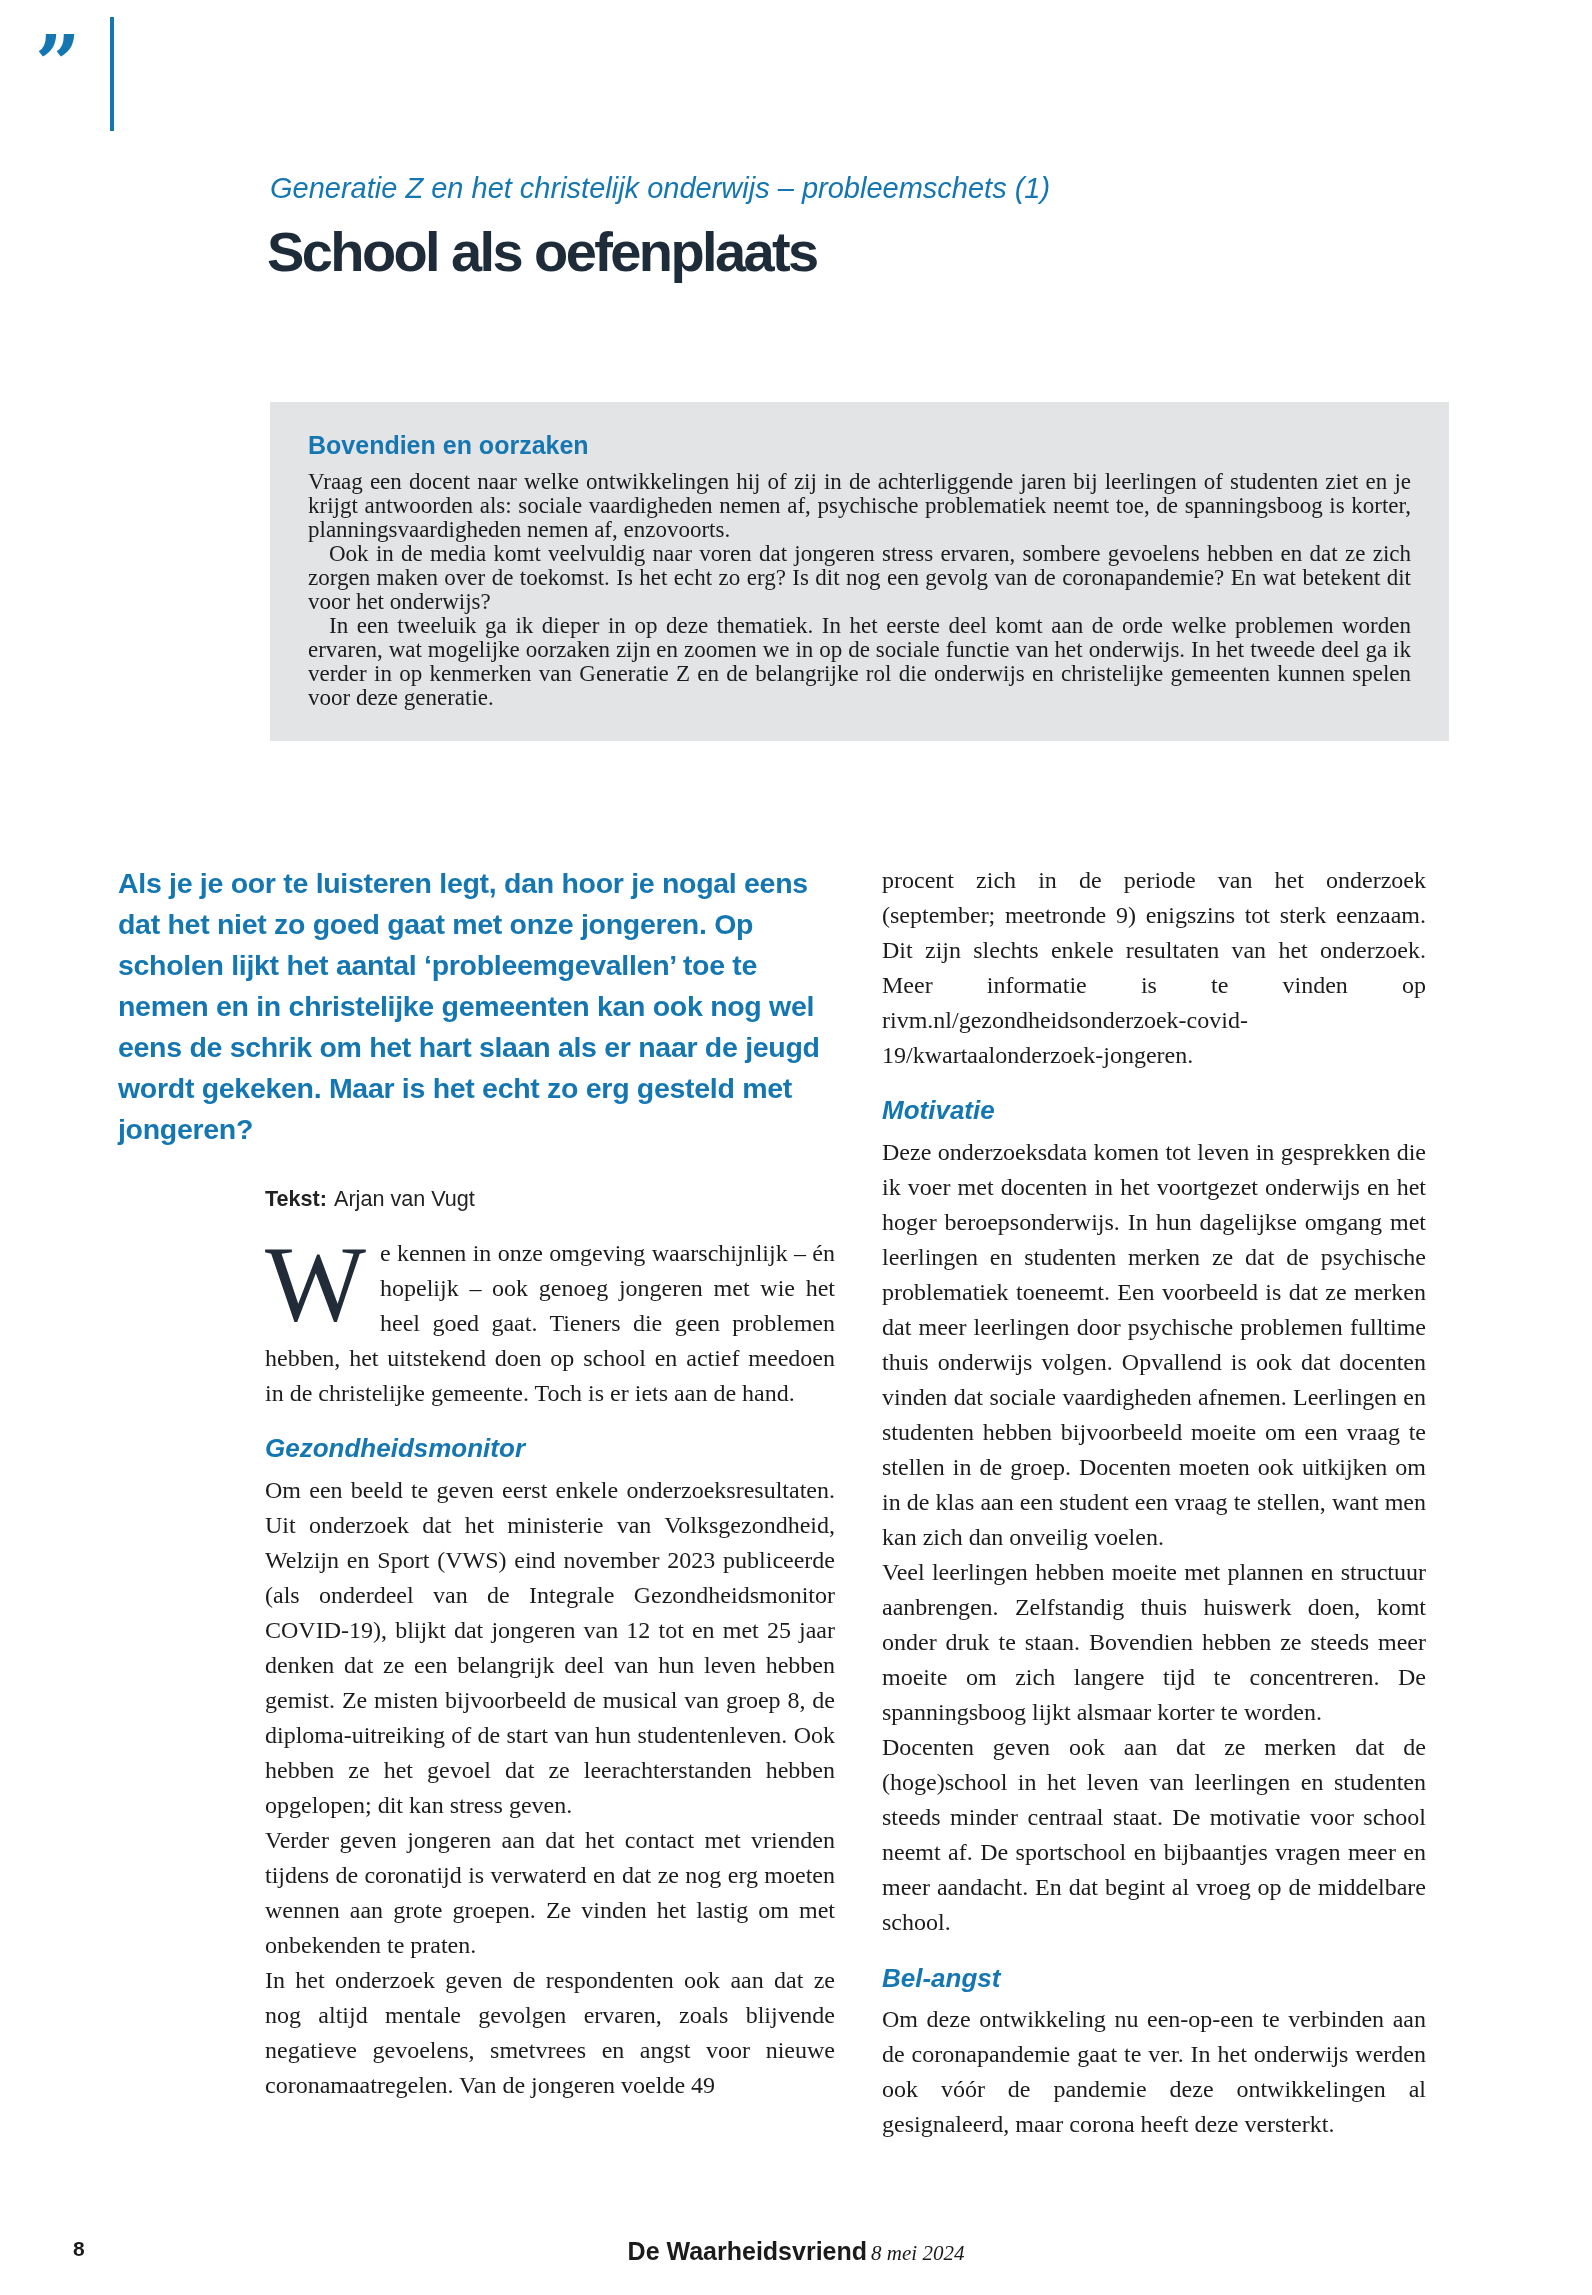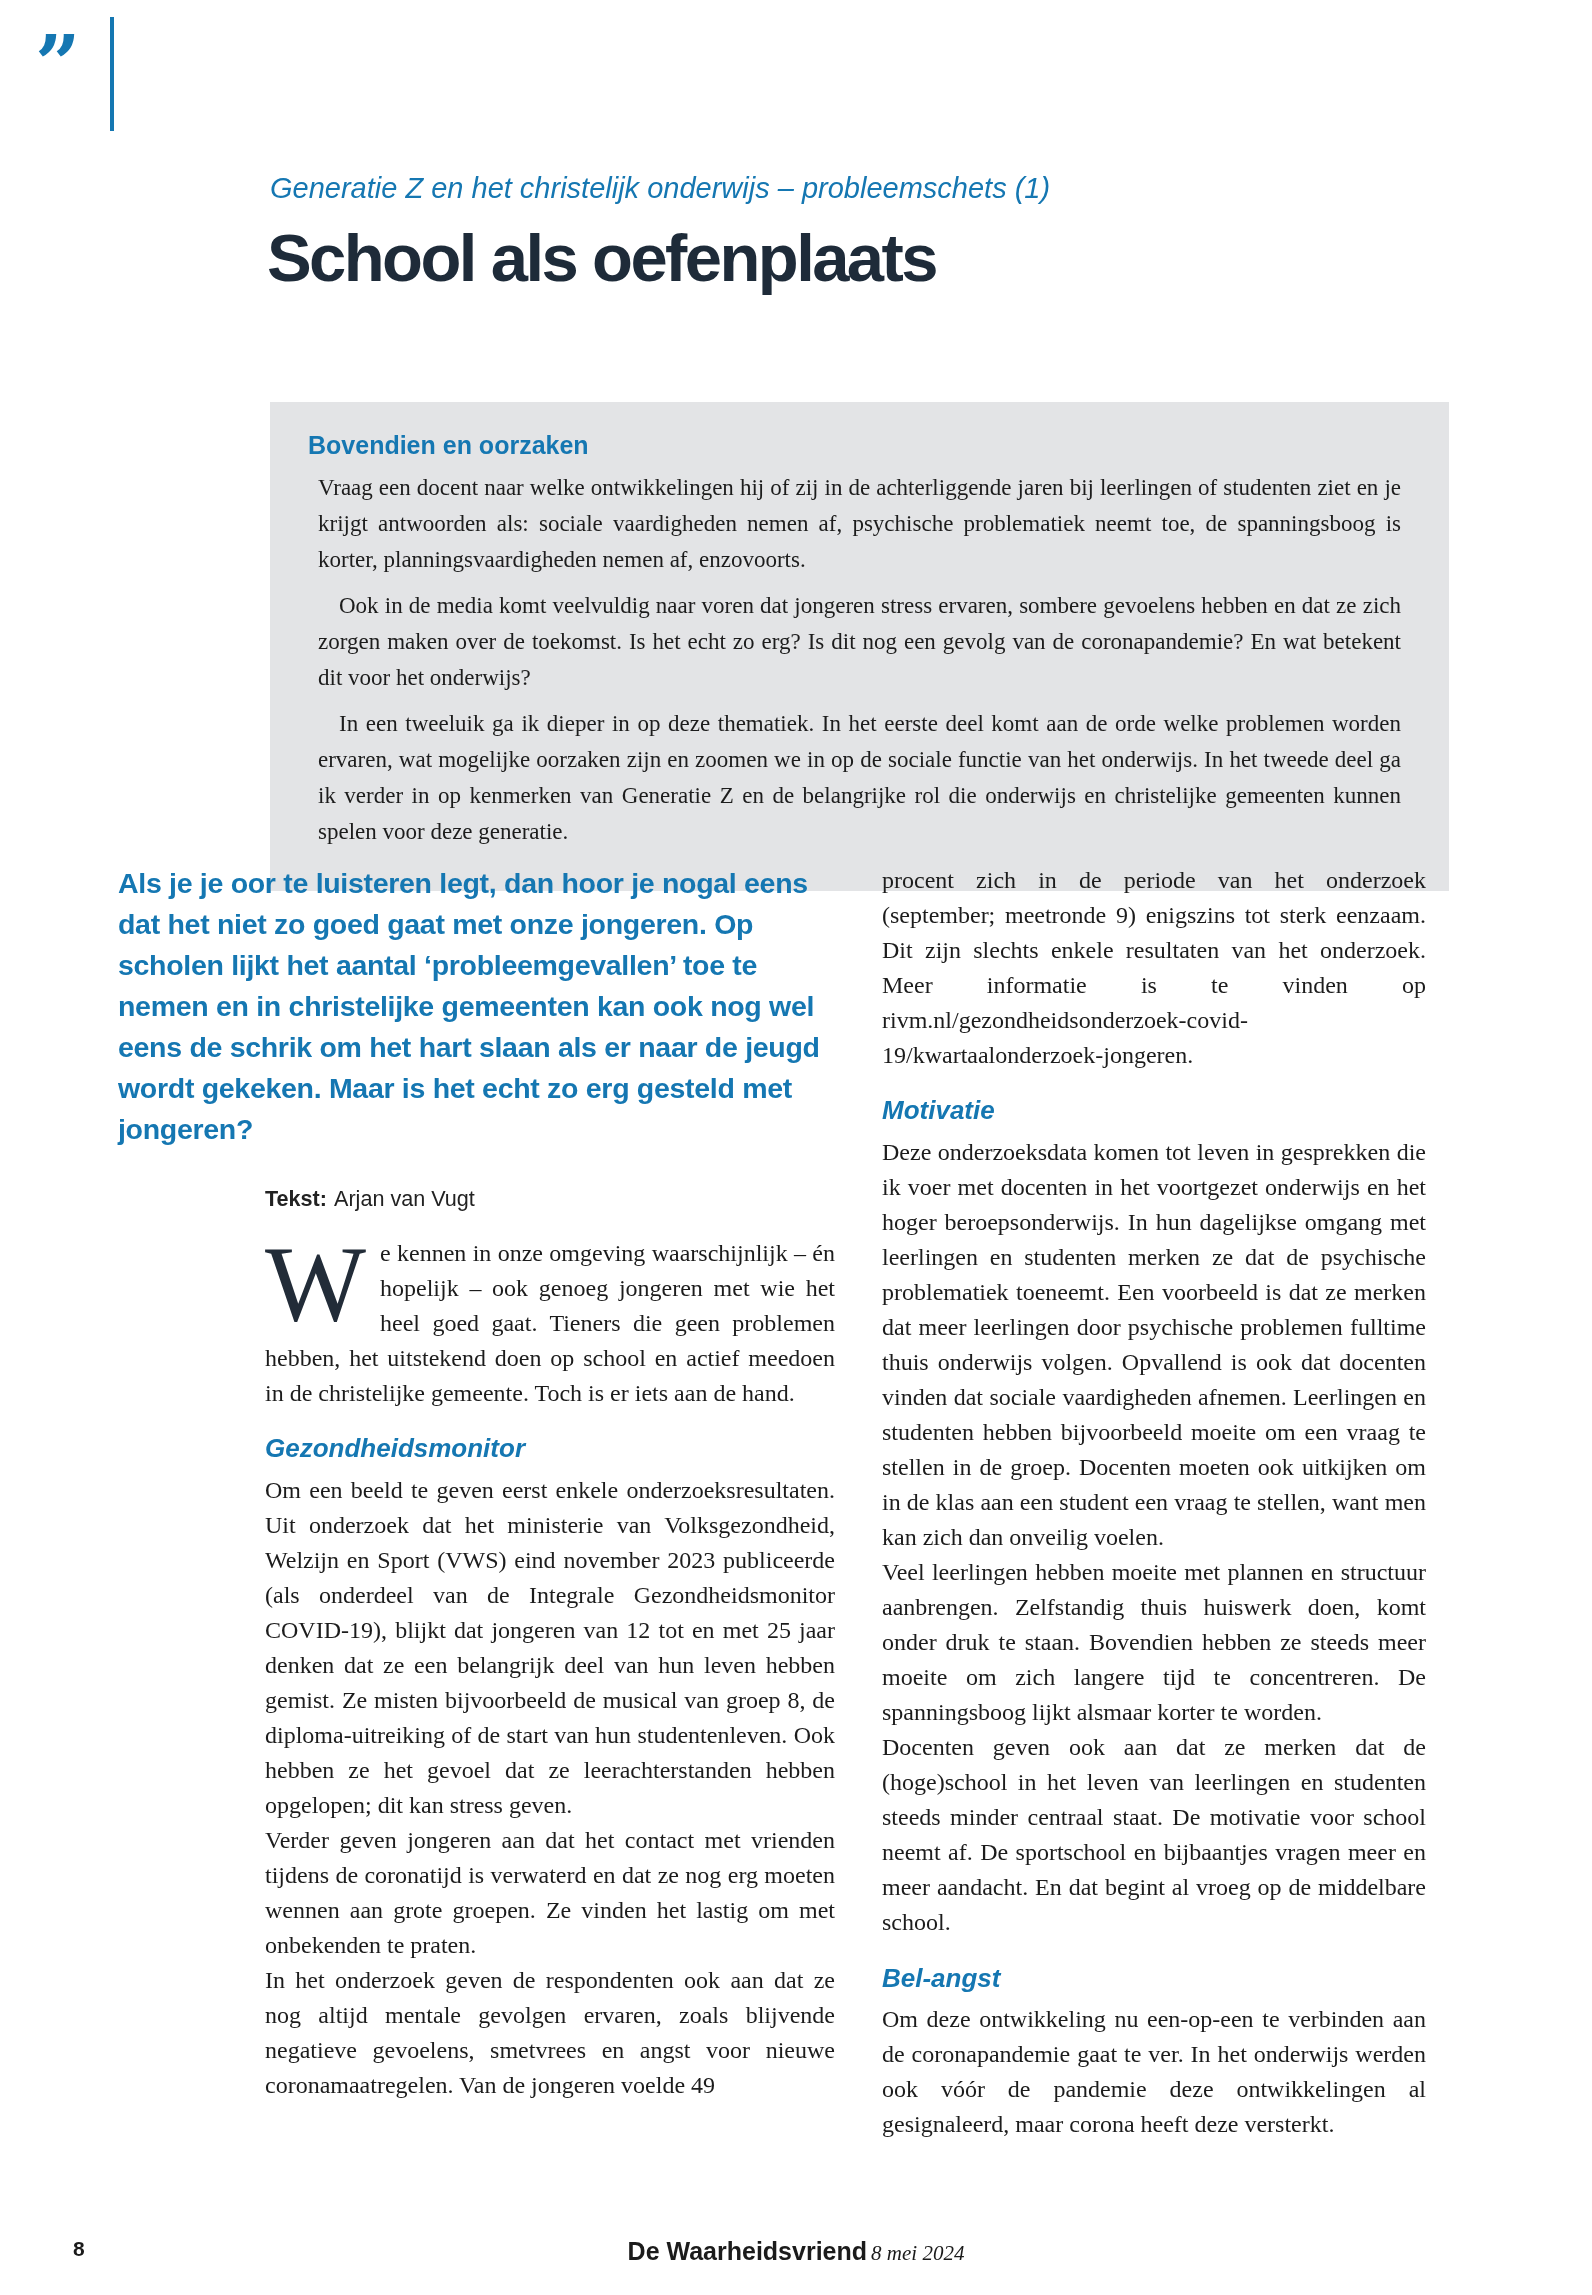--- a/index.html
+++ b/index.html
@@ -33,39 +33,39 @@
   
   .kicker{
     position:absolute;left:270px;top:171px;width:1036px;
     font-family:"Liberation Sans",sans-serif;
     font-style:italic;font-weight:400;font-size:29px;line-height:1.2;
     color:var(--accent);
   }
   .page-title{
     position:absolute;left:267px;top:223px;width:1208px;margin:0;
     font-family:"Liberation Sans",sans-serif;
-    font-weight:700;font-size:67px;line-height:1.05;
+    font-weight:700;font-size:56px;line-height:1.05;
     letter-spacing:-2.6px;
     color:var(--title-color);
   }
   
   .intro-box{
     position:absolute;left:270px;top:402px;width:1179px;
     background:var(--box-bg);
     padding:28px 38px 31px 38px;
   }
   .intro-box h2{
     margin:0 0 10.4px 0;
     font-family:"Liberation Sans",sans-serif;
     font-weight:700;font-size:25px;line-height:1.2;
     color:var(--accent);
   }
   .intro-box p{
-    margin:10px;
-    font-size:23px;line-height:36px;
+    margin:0;
+    font-size:23px;line-height:24px;
     text-align:justify;
     color:var(--text);
   }
   .intro-box p.indent{text-indent:21px;}
   
   .lead{
     position:absolute;left:118px;top:863px;width:716px;
     font-family:Liberation Sans, sans-serif;
     font-weight:700;font-size:28.5px;line-height:41px;
     letter-spacing:-0.3px;

